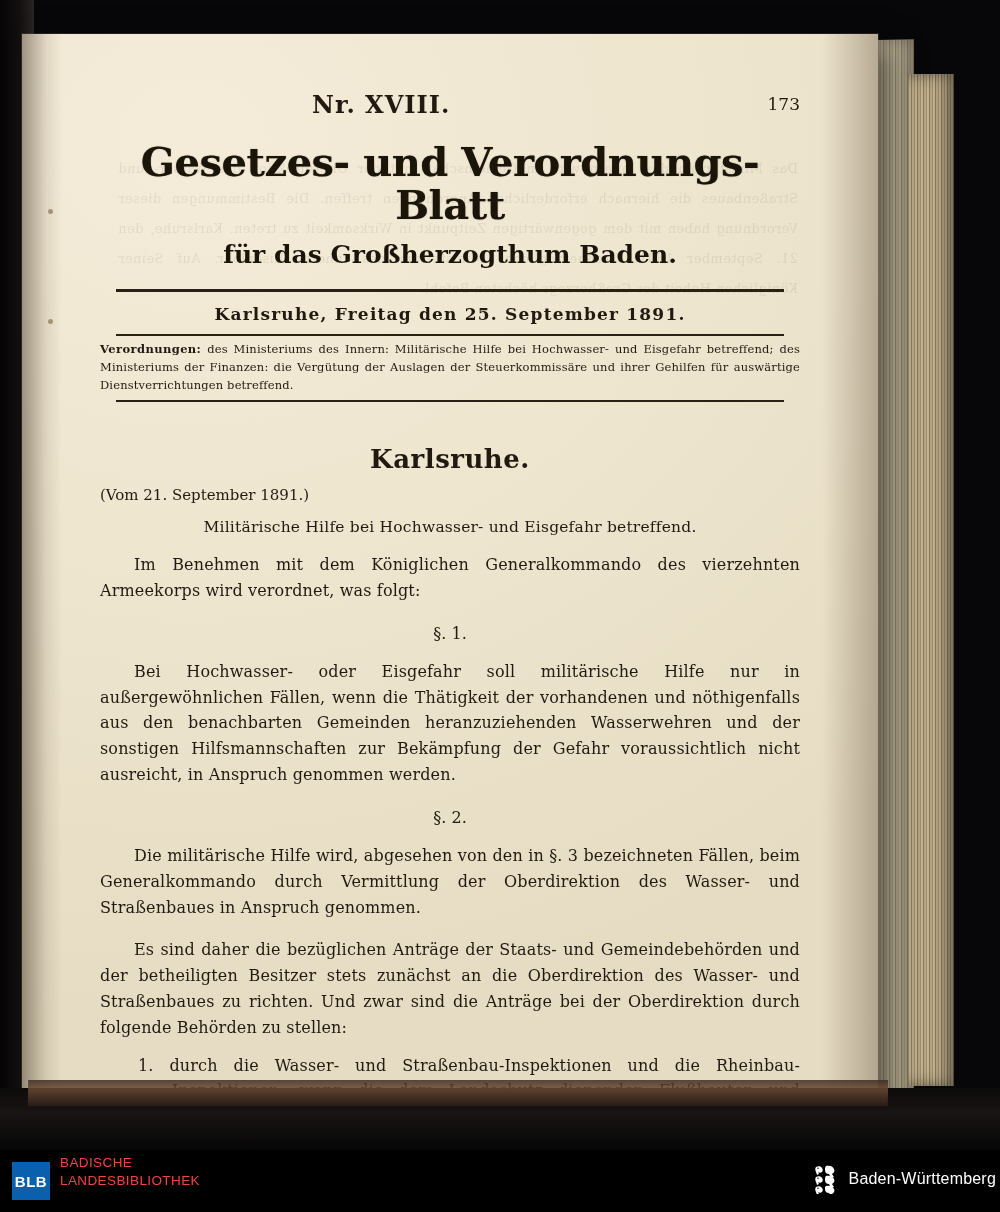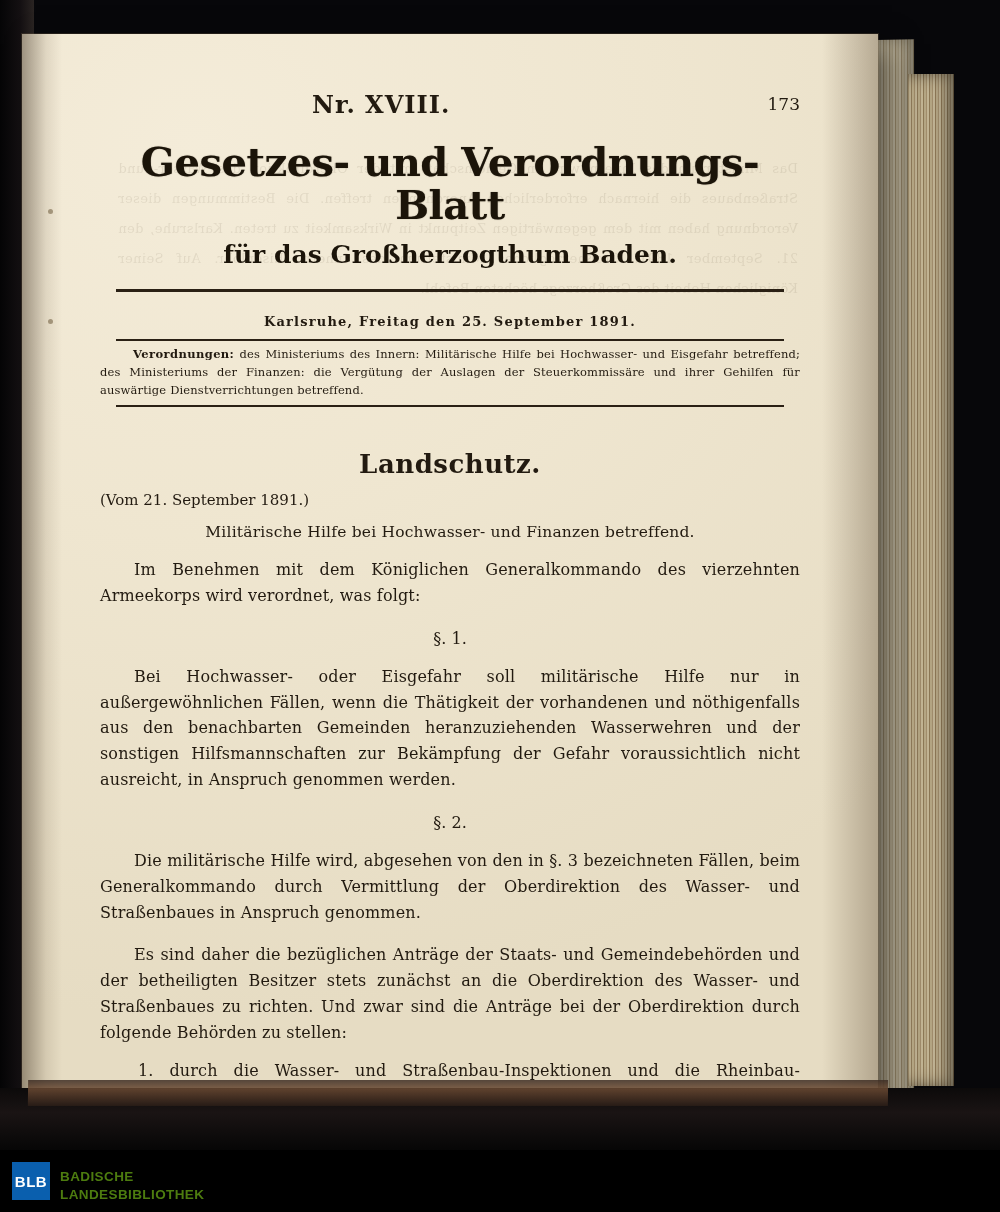--- a/index.html
+++ b/index.html
@@ -214,43 +214,43 @@
   .rule.thin {
     height: 1.5px;
     margin-top: 9px;
   }
   .rule.short {
     margin: 10px 16px 0 16px;
   }
 
   .dateline {
     text-align: center;
-    font-size: 13px;
+    font-size: 17px;
     letter-spacing: 1.2px;
-    margin-top: 22px;
+    margin-top: 12px;
     font-weight: bold;
     font-family: "DejaVu Serif", serif;
   }
 
   .inhalt-title {
     text-align: center;
     font-size: 15px;
     font-weight: bold;
     margin-top: 11px;
     letter-spacing: .6px;
   }
   .inhalt-body {
     font-size: 11.5px;
     line-height: 1.55;
     text-align: justify;
     margin-top: 5px;
     letter-spacing: .15px;
   }
   .inhalt-body b { letter-spacing: .4px; }
-  .sp { letter-spacing: 2.2px; margin-left: 33px; }
+  .sp { letter-spacing: 2.2px; }
 
   .section-title {
     text-align: center;
     font-size: 26px;
     font-weight: bold;
     margin-top: 42px;
     letter-spacing: .5px;
   }
   .date-paren {
     text-align: left;
@@ -319,24 +319,24 @@
     font-weight: bold;
     font-size: 15px;
     display: flex;
     align-items: center;
     justify-content: center;
     letter-spacing: .5px;
   }
   .blb-text {
     position: absolute;
     left: 60px;
-    top: 18px;
-    color: #4d7c0f;
+    top: 4px;
+    color: #ef4444;
     font-family: "Liberation Sans", sans-serif;
-    font-weight: bold;
+    font-weight: normal;
     font-size: 13.5px;
     line-height: 1.35;
     letter-spacing: .4px;
   }
   .bw-wrap {
     position: absolute;
     right: 16px;
     top: 14px;
     display: flex;
     align-items: center;
@@ -386,23 +386,23 @@
         <div class="dateline">Karlsruhe, Freitag den 25. September 1891.</div>
         <div class="rule thin short"></div>
 
         <div class="inhalt-body">
           <b class="sp">Verordnungen:</b>
           <span>des Ministeriums des Innern: Militärische Hilfe bei Hochwasser- und Eisgefahr betreffend;</span>
           <span>des Ministeriums der Finanzen: die Vergütung der Auslagen der Steuerkommissäre und ihrer Gehilfen für auswärtige Dienstverrichtungen betreffend.</span>
         </div>
         <div class="rule thin short" style="margin-top:6px;"></div>
 
-        <div class="section-title">Landschutz.</div>
+        <div class="section-title">Karlsruhe.</div>
         <div class="date-paren">(Vom 21. September 1891.)</div>
-        <div class="subject">Militärische Hilfe bei Hochwasser- und Finanzen betreffend.</div>
+        <div class="subject">Militärische Hilfe bei Hochwasser- und Eisgefahr betreffend.</div>
 
         <p class="body">Im Benehmen mit dem Königlichen Generalkommando des vierzehnten Armeekorps wird verordnet, was folgt:</p>
 
         <div class="para-nr">§. 1.</div>
         <p class="body">Bei Hochwasser- oder Eisgefahr soll militärische Hilfe nur in außergewöhnlichen Fällen, wenn die Thätigkeit der vorhandenen und nöthigenfalls aus den benachbarten Gemeinden heranzuziehenden Wasserwehren und der sonstigen Hilfsmannschaften zur Bekämpfung der Gefahr voraussichtlich nicht ausreicht, in Anspruch genommen werden.</p>
 
         <div class="para-nr">§. 2.</div>
         <p class="body">Die militärische Hilfe wird, abgesehen von den in §. 3 bezeichneten Fällen, beim Generalkommando durch Vermittlung der Oberdirektion des Wasser- und Straßenbaues in Anspruch genommen.</p>
         <p class="body">Es sind daher die bezüglichen Anträge der Staats- und Gemeindebehörden und der betheiligten Besitzer stets zunächst an die Oberdirektion des Wasser- und Straßenbaues zu richten. Und zwar sind die Anträge bei der Oberdirektion durch folgende Behörden zu stellen:</p>
 
@@ -424,16 +424,34 @@
 
   <div id="bottombar">
 
     <div class="blb-logo">BLB</div>
 
     <div class="blb-text">
       <div>BADISCHE</div>
       <div>LANDESBIBLIOTHEK</div>
     </div>
 
+    <div class="bw-wrap">
+      <span class="bw-crest">
+        <svg viewBox="0 0 26 30" width="26" height="30" aria-hidden="true">
+          <g fill="#ffffff">
+            <path d="M3 3 c2-1 5-1 6 1 c1 1 1 3 0 4 c-1 1-3 1-4 0 l1 2 l-2 1 l-1-3 c-1-2-1-4 0-5 z"></path>
+            <circle cx="5" cy="4.2" r="0.7" fill="#000"></circle>
+            <path d="M3 13 c2-1 5-1 6 1 c1 1 1 3 0 4 c-1 1-3 1-4 0 l1 2 l-2 1 l-1-3 c-1-2-1-4 0-5 z"></path>
+            <circle cx="5" cy="14.2" r="0.7" fill="#000"></circle>
+            <path d="M3 23 c2-1 5-1 6 1 c1 1 1 3 0 4 c-1 1-3 1-4 0 l1 2 l-2 1 l-1-3 c-1-2-1-4 0-5 z"></path>
+            <circle cx="5" cy="24.2" r="0.7" fill="#000"></circle>
+            <path d="M13 2 c3-1 7 0 8 3 c1 2 0 4-2 5 l2 3 l-3 1 l-2-4 c-2 0-4-1-4-4 c0-2 0-3 1-4 z"></path>
+            <path d="M13 12 c3-1 7 0 8 3 c1 2 0 4-2 5 l2 3 l-3 1 l-2-4 c-2 0-4-1-4-4 c0-2 0-3 1-4 z"></path>
+            <path d="M13 22 c3-1 7 0 8 3 c1 2 0 4-2 5 l2 2 l-3 0 l-2-3 c-2 0-4-1-4-4 c0-2 0-2 1-3 z"></path>
+          </g>
+        </svg>
+      </span>
+      <span class="bw-text">Baden-Württemberg</span>
+    </div>
 
   </div>
 
 </div>
 
 </body></html>

